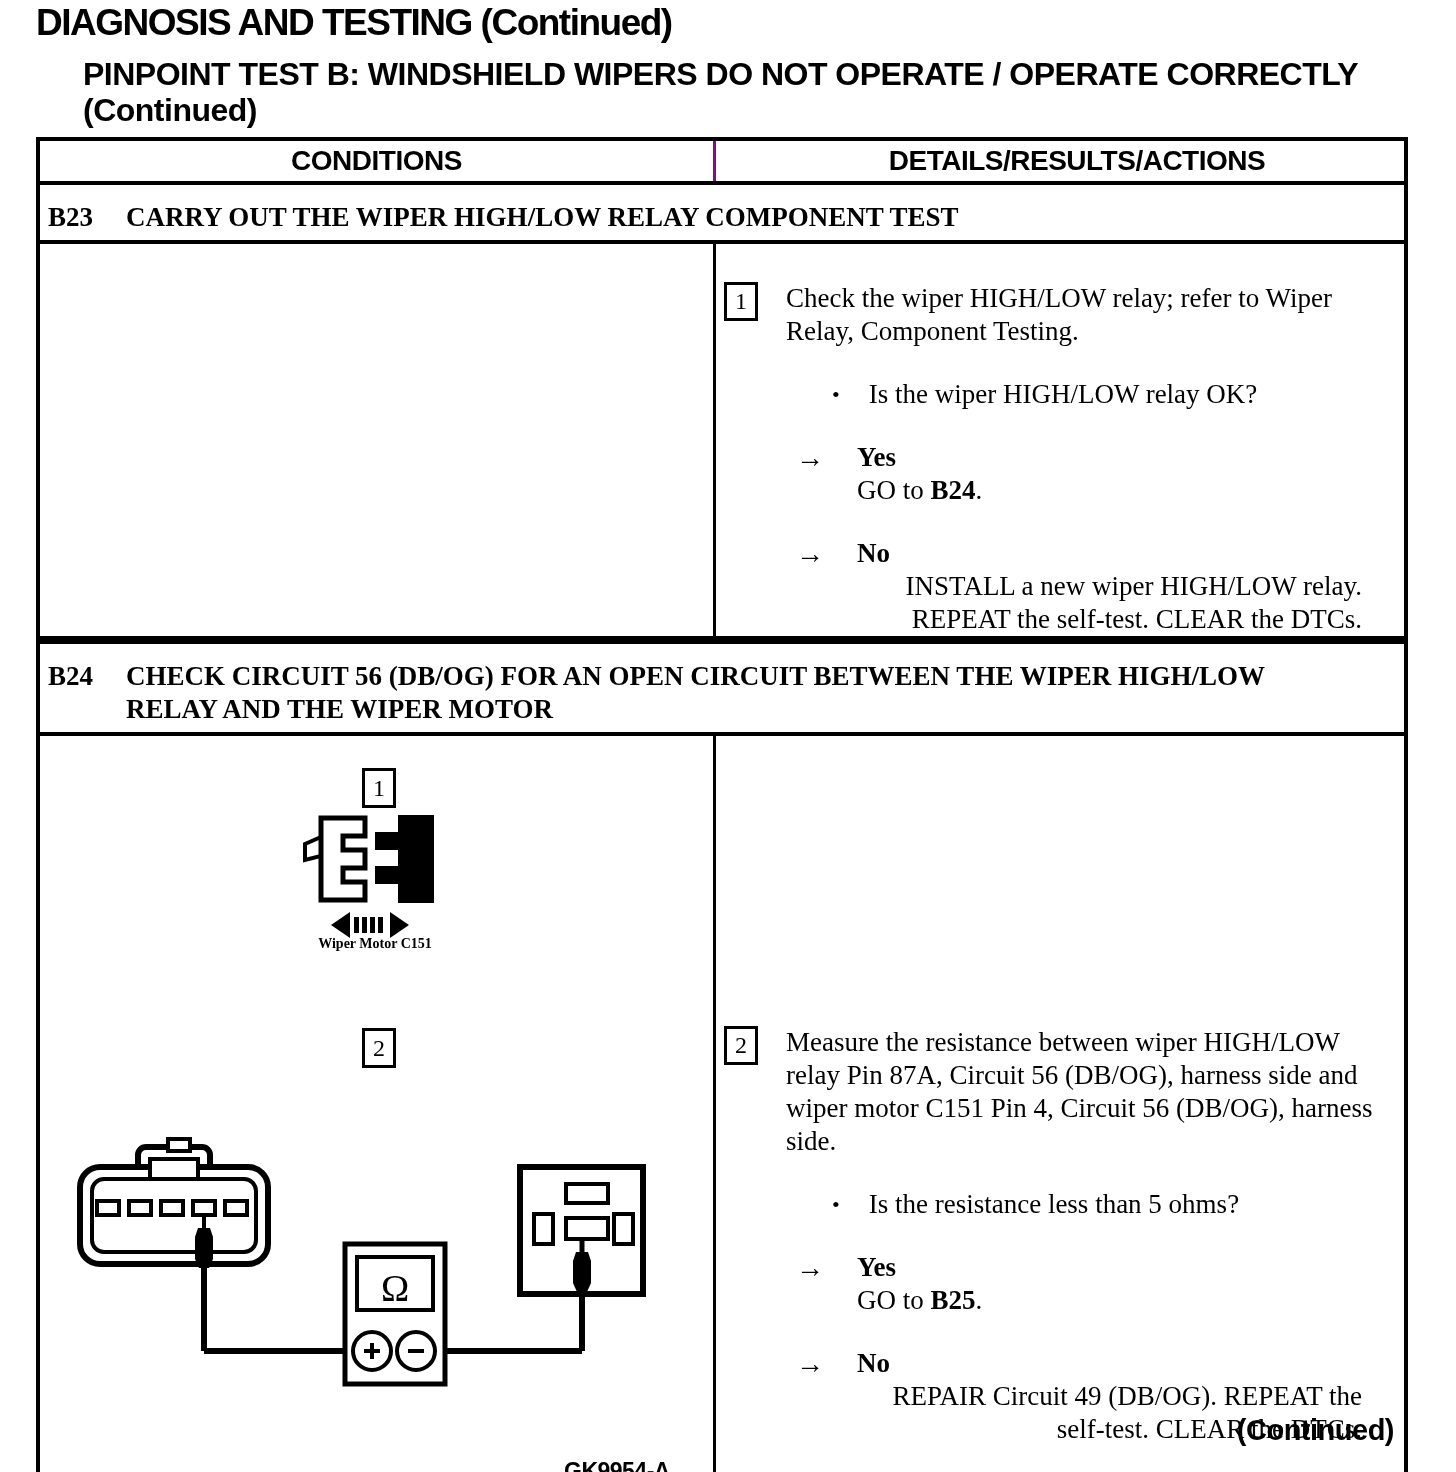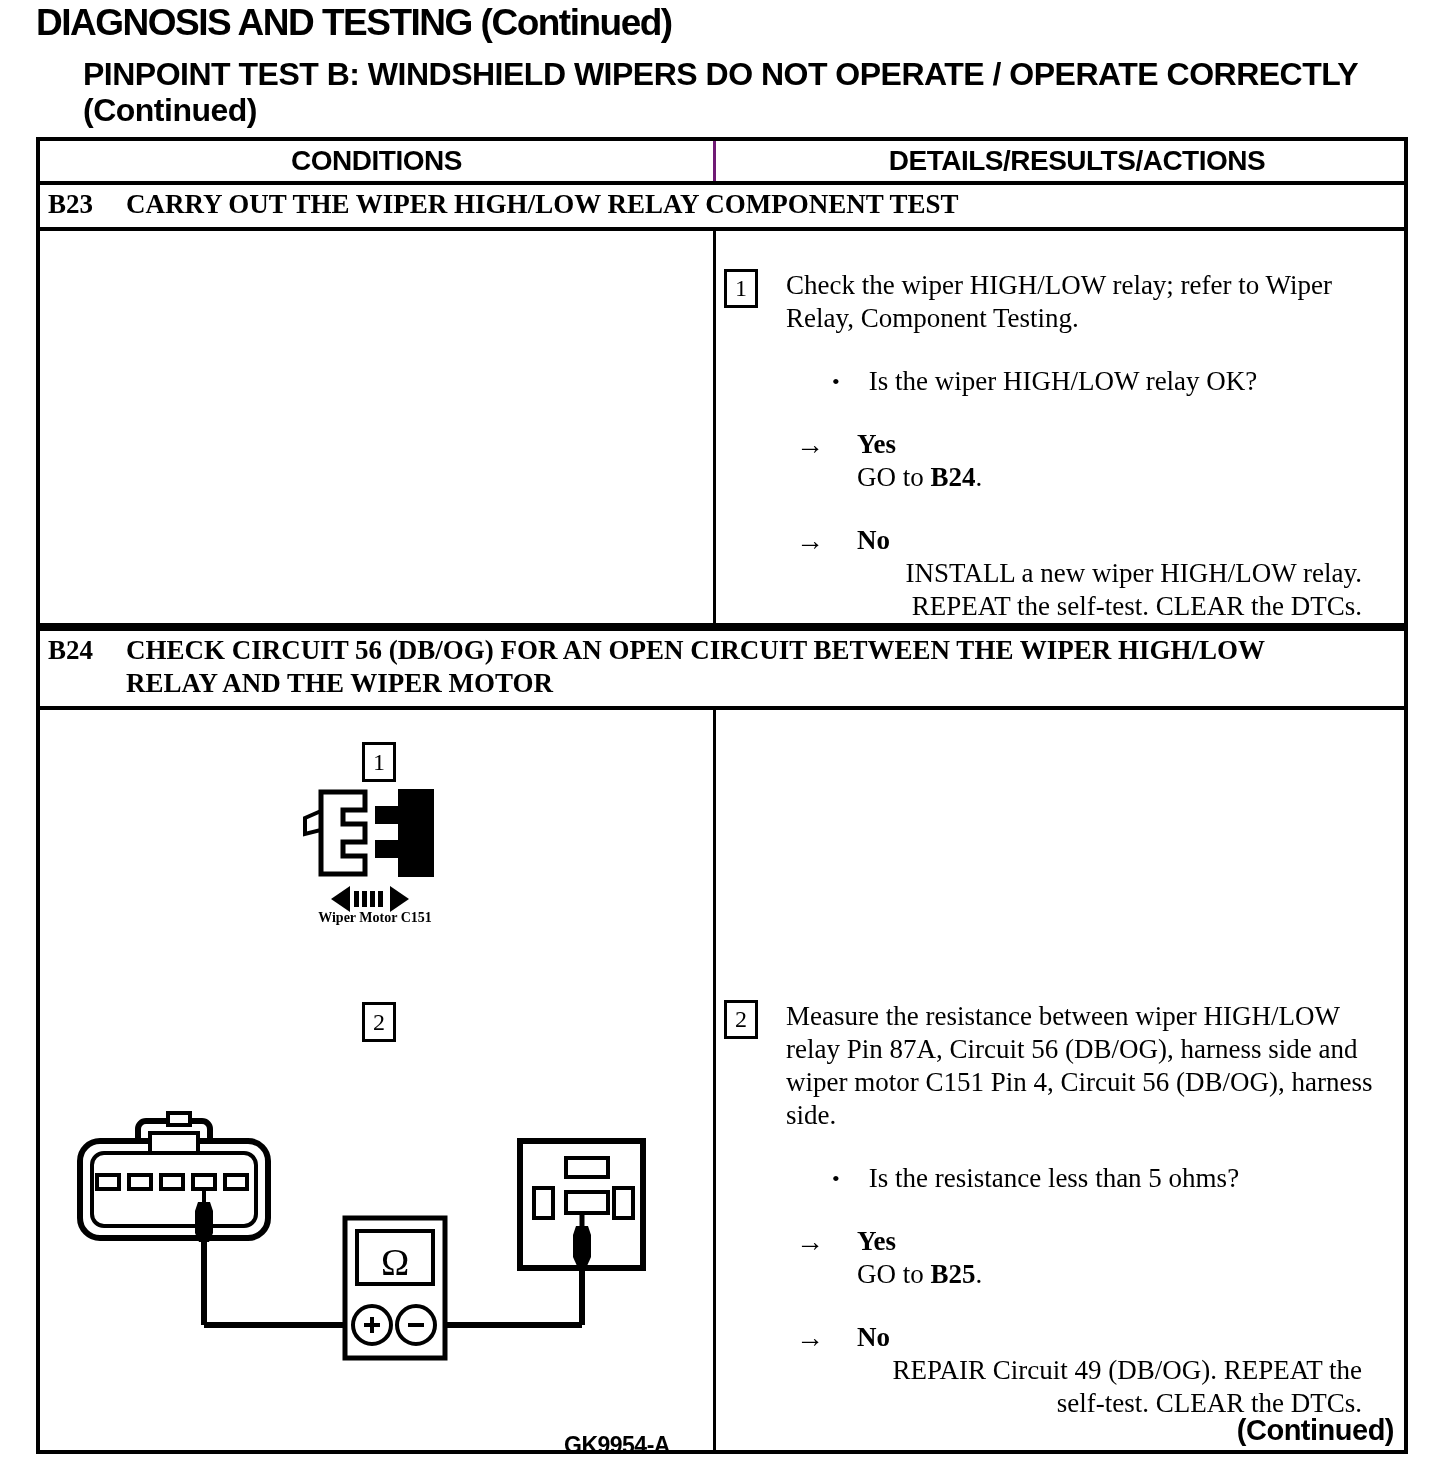--- a/index.html
+++ b/index.html
@@ -12,21 +12,21 @@
   .h2{position:absolute;left:36px;top:56px;font-family:"Liberation Sans",sans-serif;
       font-weight:bold;font-size:32px;letter-spacing:-0.5px;line-height:36px;max-width:1340px;margin-left:47px;}
 
   
   .ptable{position:absolute;left:36px;top:137px;width:1372px;border:4px solid #000;
           box-sizing:border-box;min-height:1272px;}
   .hdr-row{display:flex;border-bottom:4px solid #000;height:40px;
            font-family:"Liberation Sans",sans-serif;font-weight:bold;font-size:28px;letter-spacing:-0.5px;}
   .hdr-left{width:676px;border-right:3px solid #701a75;display:flex;align-items:center;justify-content:center;box-sizing:border-box;}
   .hdr-right{flex:1;display:flex;align-items:center;justify-content:center;padding-left:34px;}
-  .title-row{display:flex;border-bottom:4px solid #000;padding:3px 8px 6px 8px;
+  .title-row{display:flex;border-bottom:4px solid #000;padding:16px 8px 6px 8px;
              font-weight:bold;font-size:27px;line-height:33px;}
   .stepid{flex:0 0 78px;}
   .steptitle{max-width:1190px;}
   .body-row{display:flex;}
   .body-row.b23{border-bottom:4px solid #000;min-height:372px;}
   .body-row.b24{min-height:740px;}
   .cell-left{width:676px;border-right:3px solid #000;position:relative;box-sizing:border-box;}
   .cell-right{flex:1;padding:0 4px;box-sizing:border-box;}
 
   

